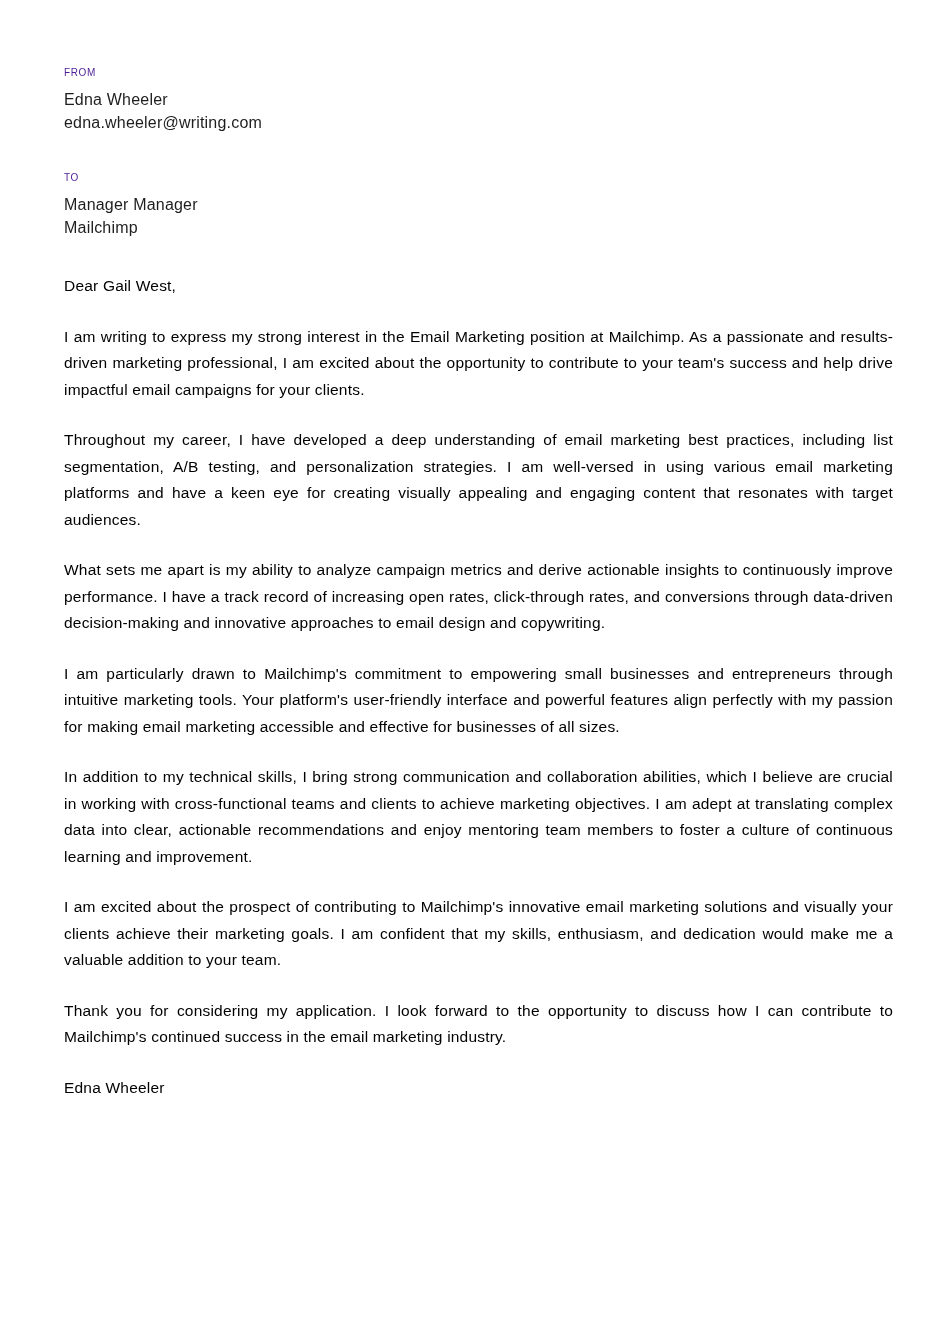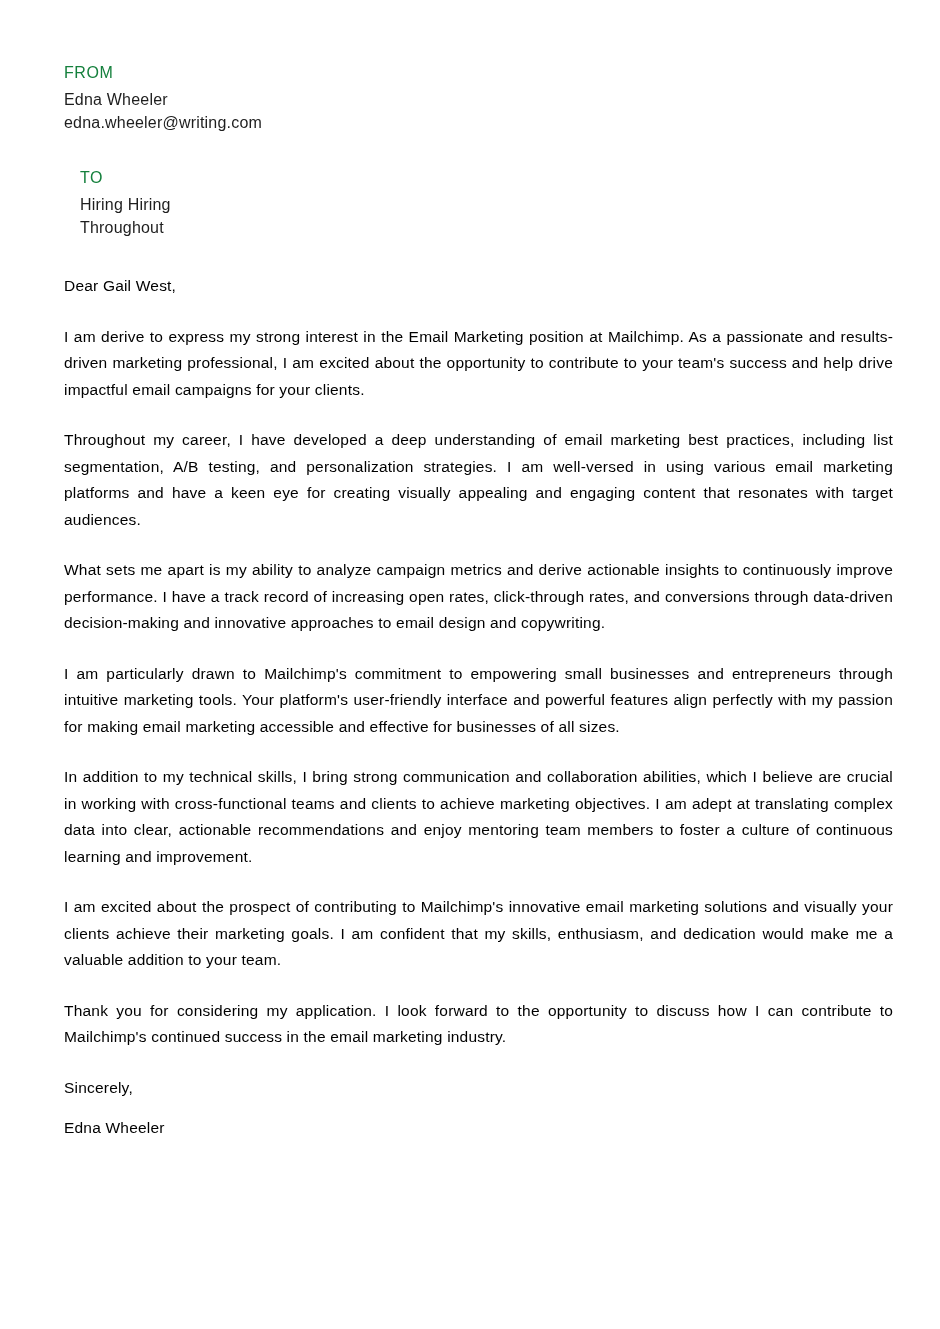--- a/index.html
+++ b/index.html
@@ -14,35 +14,34 @@
     font-family: "Liberation Sans", "DejaVu Sans", sans-serif;
   }
   .page {
     box-sizing: border-box;
     width: 940px;
     height: 1329px;
     padding: 66px 47px 0 64px;
     background: #ffffff;
   }
   .block-label {
-    font-size: 16px;
+    font-size: 10px;
     line-height: 14px;
     letter-spacing: 0.6px;
-    color: #15803d;
+    color: #4c1d95;
     margin-bottom: 8px;
   }
   .block-line {
     font-size: 16px;
     line-height: 23px;
     letter-spacing: 0.2px;
     color: #1e1e1e;
   }
   .to-block {
     margin-top: 37px;
-    margin-left: 16px;
   }
   .letter-body {
     margin-top: 34px;
     width: 829px;
   }
   .letter-body p {
     margin: 0 0 24px 0;
     font-size: 15.5px;
     line-height: 26.5px;
     letter-spacing: 0.2px;
@@ -65,31 +64,30 @@
 
   <header>
     <section class="from-block">
       <div class="block-label">FROM</div>
       <div class="block-line">Edna Wheeler</div>
       <div class="block-line">edna.wheeler@writing.com</div>
     </section>
 
     <section class="to-block">
       <div class="block-label">TO</div>
-      <div class="block-line">Hiring Hiring</div>
-      <div class="block-line">Throughout</div>
+      <div class="block-line">Manager Manager</div>
+      <div class="block-line">Mailchimp</div>
     </section>
   </header>
 
   <main class="letter-body">
     <p class="salutation">Dear Gail West,</p>
-    <p class="paragraph">I am derive to express my strong interest in the Email Marketing position at Mailchimp. As a passionate and results-driven marketing professional, I am excited about the opportunity to contribute to your team's success and help drive impactful email campaigns for your clients.</p>
+    <p class="paragraph">I am writing to express my strong interest in the Email Marketing position at Mailchimp. As a passionate and results-driven marketing professional, I am excited about the opportunity to contribute to your team's success and help drive impactful email campaigns for your clients.</p>
     <p class="paragraph">Throughout my career, I have developed a deep understanding of email marketing best practices, including list segmentation, A/B testing, and personalization strategies. I am well-versed in using various email marketing platforms and have a keen eye for creating visually appealing and engaging content that resonates with target audiences.</p>
     <p class="paragraph">What sets me apart is my ability to analyze campaign metrics and derive actionable insights to continuously improve performance. I have a track record of increasing open rates, click-through rates, and conversions through data-driven decision-making and innovative approaches to email design and copywriting.</p>
     <p class="paragraph">I am particularly drawn to Mailchimp's commitment to empowering small businesses and entrepreneurs through intuitive marketing tools. Your platform's user-friendly interface and powerful features align perfectly with my passion for making email marketing accessible and effective for businesses of all sizes.</p>
     <p class="paragraph">In addition to my technical skills, I bring strong communication and collaboration abilities, which I believe are crucial in working with cross-functional teams and clients to achieve marketing objectives. I am adept at translating complex data into clear, actionable recommendations and enjoy mentoring team members to foster a culture of continuous learning and improvement.</p>
     <p class="paragraph">I am excited about the prospect of contributing to Mailchimp's innovative email marketing solutions and visually your clients achieve their marketing goals. I am confident that my skills, enthusiasm, and dedication would make me a valuable addition to your team.</p>
     <p class="paragraph">Thank you for considering my application. I look forward to the opportunity to discuss how I can contribute to Mailchimp's continued success in the email marketing industry.</p>
-    <p class="closing">Sincerely,</p>
     <p class="signature">Edna Wheeler</p>
   </main>
 
 </div>
 
 </body></html>

